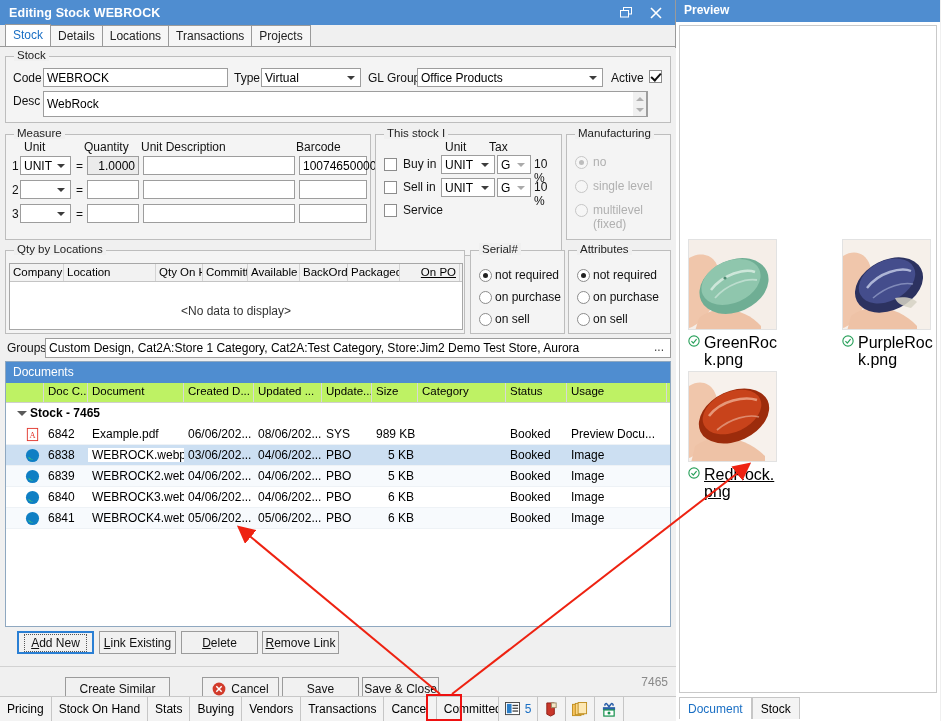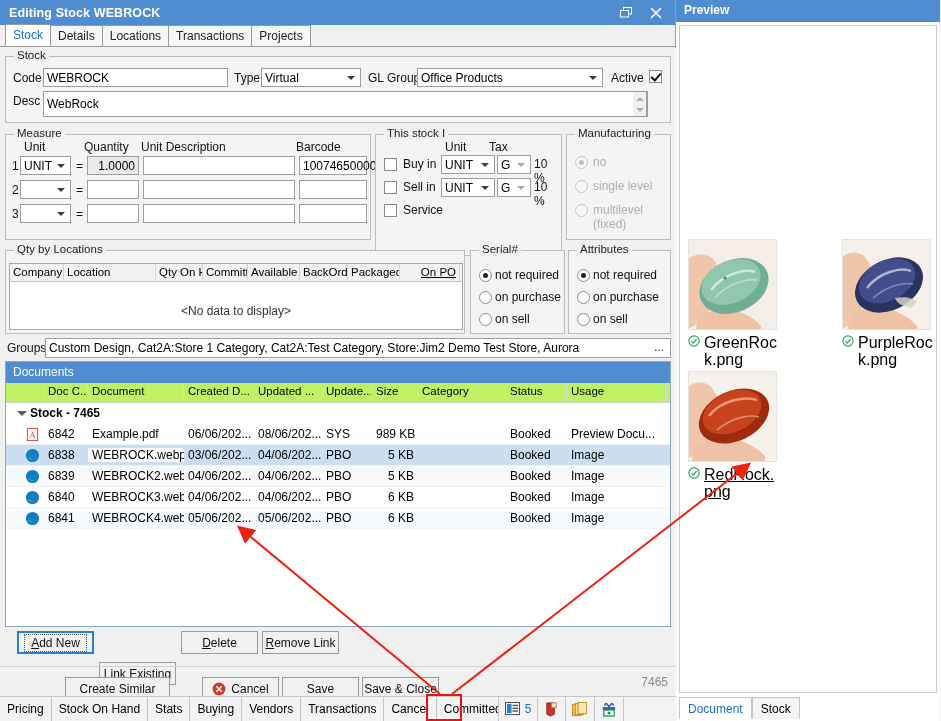--- a/index.html
+++ b/index.html
@@ -424,21 +424,21 @@
           <div style="width:46px; text-align:right;">6 KB</div>
           <div style="width:88px;"></div>
           <div style="width:61px;">Booked</div>
           <div style="width:100px;">Image</div>
         </div>
       </div>
 
       <div class="btn focus" style="left:17px; top:583px; width:77px;">
         <span class="inner"><span class="u">A</span>dd New</span>
       </div>
-      <div class="btn" style="left:99px; top:583px; width:77px;margin-top:31px;">
+      <div class="btn" style="left:99px; top:583px; width:77px;">
         <span><span class="u">L</span>ink Existing</span>
       </div>
       <div class="btn" style="left:181px; top:583px; width:77px;">
         <span><span class="u">D</span>elete</span>
       </div>
       <div class="btn" style="left:262px; top:583px; width:77px;">
         <span><span class="u">R</span>emove Link</span>
       </div>
 
       <div class="sep" style="top:618px;"></div>

